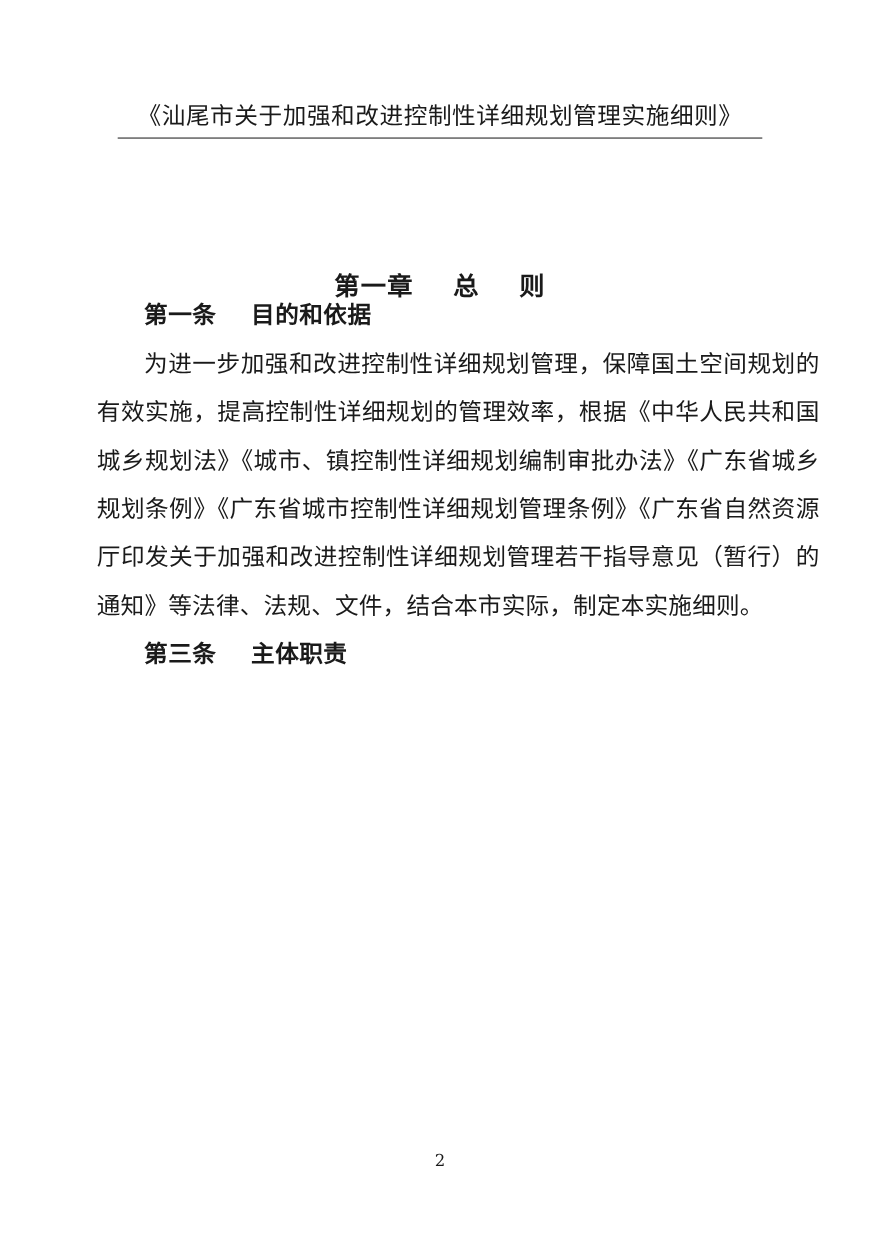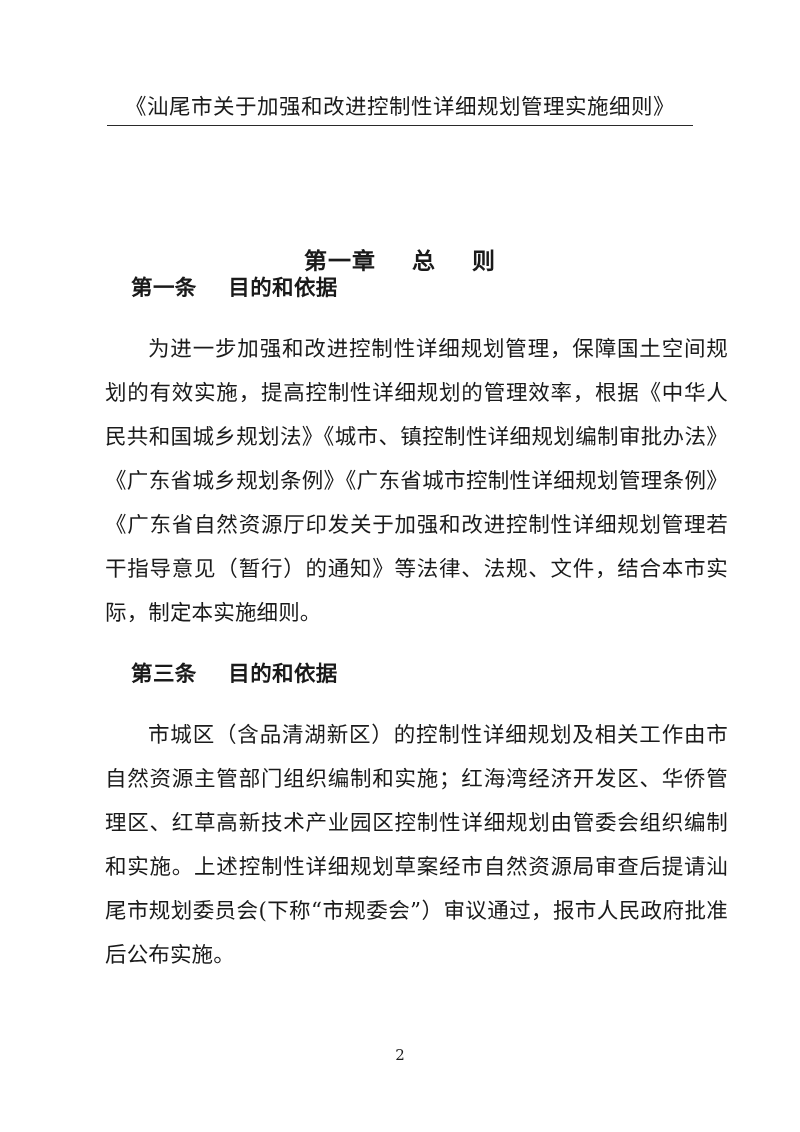--- a/index.html
+++ b/index.html
@@ -73,21 +73,21 @@
     text-indent: 43px;
     letter-spacing: 0.4px;
     white-space: pre;
     margin: 0;
   }
 
   .para {
     font-size: 21.5px;
     line-height: 44px;
     text-indent: 43px;
-    margin: 17px;
+    margin: 0;
     text-align: justify;
     text-justify: inter-character;
     letter-spacing: 0.15px;
     word-break: break-all;
   }
 
   .block {
     margin: 0;
   }
   .block + .block {
@@ -122,21 +122,20 @@
 
     <div class="block">
       <p class="article-heading">第一条    目的和依据</p>
       <p class="para">为进一步加强和改进控制性详细规划管理，保障国土空间规划的有效实施，提高控制性详细规划的管理效率，根据《中华人民共和国城乡规划法》《城市、镇控制性详细规划编制审批办法》《广东省城乡规划条例》《广东省城市控制性详细规划管理条例》《广东省自然资源厅印发关于加强和改进控制性详细规划管理若干指导意见（暂行）的通知》等法律、法规、文件，结合本市实际，制定本实施细则。</p>
     </div>
 
     <div class="block">
     </div>
 
     <div class="block">
-      <p class="article-heading">第三条    目的和依据</p>
-      <p class="para">市城区（含品清湖新区）的控制性详细规划及相关工作由市自然资源主管部门组织编制和实施；红海湾经济开发区、华侨管理区、红草高新技术产业园区控制性详细规划由管委会组织编制和实施。上述控制性详细规划草案经市自然资源局审查后提请汕尾市规划委员会(下称“市规委会”）审议通过，报市人民政府批准后公布实施。</p>
+      <p class="article-heading">第三条    主体职责</p>
     </div>
 
   </div>
 
   <div class="page-number">2</div>
 
 </div>
 
 </body></html>

